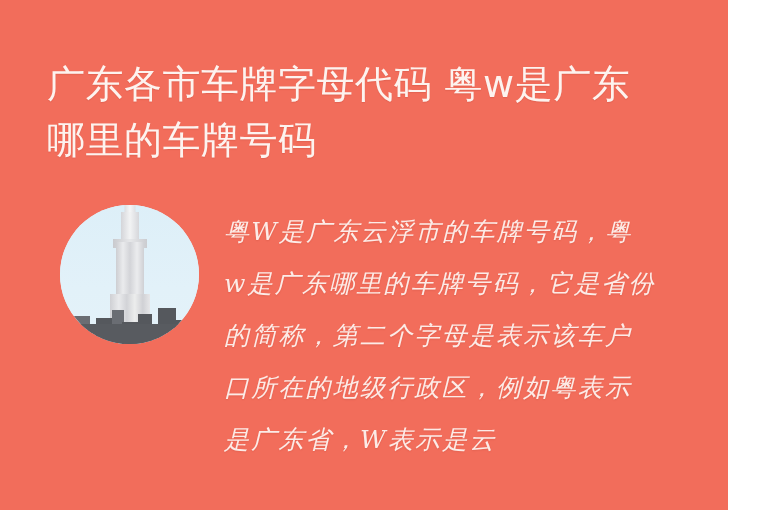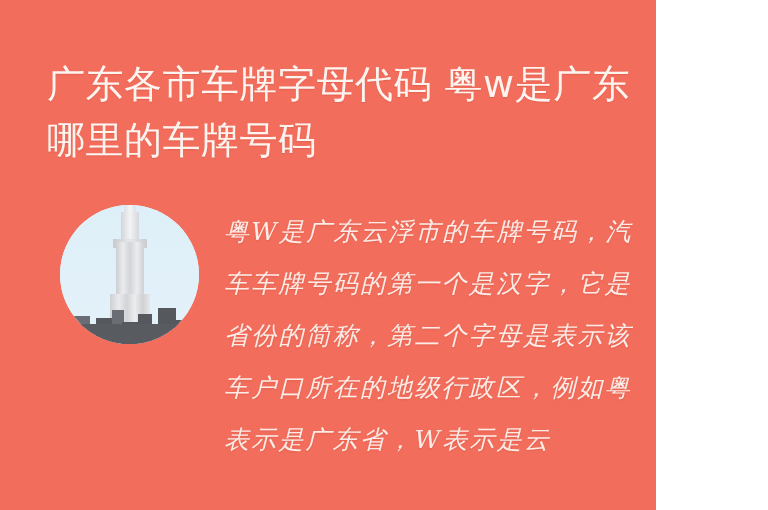--- a/index.html
+++ b/index.html
@@ -8,21 +8,21 @@
   }
   body {
     width: 768px;
     height: 510px;
     overflow: hidden;
     font-family: "Liberation Sans", sans-serif;
   }
 
   #card {
     position: relative;
-    width: 656px;
+    width: 728px;
     height: 510px;
     background: #f26d5b;
     overflow: hidden;
   }
 
   
   #title-block {
     position: absolute;
     left: 47px;
     top: 56px;
@@ -171,16 +171,16 @@
         <div class="bldg light" style="left:90px; width:10px; height:18px;"></div>
         <div class="bldg" style="left:98px; width:18px; height:36px;"></div>
         <div class="bldg" style="left:114px; width:14px; height:24px;"></div>
         <div class="bldg light" style="left:126px; width:13px; height:16px;"></div>
         <div class="ground"></div>
       </div>
     </div>
   </div>
 
   <div id="body-block">
-    <p id="body-text">粤W是广东云浮市的车牌号码，汽车车牌号码的第一个是汉字，它是省份的简称，第二个字母是表示该车户口所在的地级行政区，例如粤表示是广东省，W表示是云</p>
+    <p id="body-text">粤W是广东云浮市的车牌号码，粤w是广东哪里的车牌号码，它是省份的简称，第二个字母是表示该车户口所在的地级行政区，例如粤表示是广东省，W表示是云</p>
   </div>
 
 </div>
 
 </body></html>

